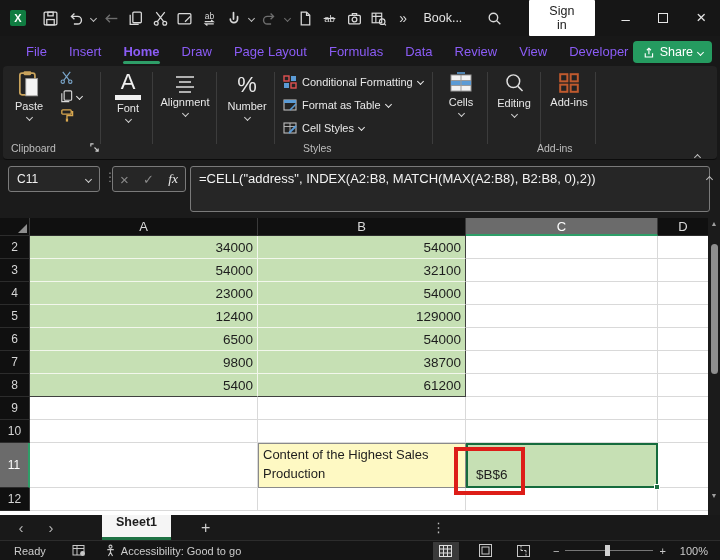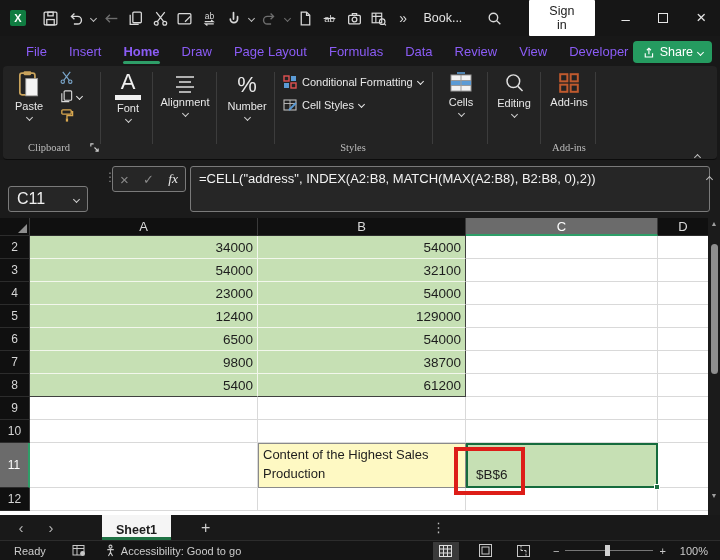--- a/index.html
+++ b/index.html
@@ -23,28 +23,28 @@
   
   #menubar { top:36px; left:0; width:720px; height:30px; display:flex; align-items:center; padding-left:16px; gap:2px; background:#181818; }
   .mtab { font-size:13px; color:#8b5cf6; padding:5px 10px; position:relative; }
   .mtab.active { font-weight:bold; }
   .mtab.active::after { content:""; position:absolute; left:10px; right:10px; bottom:0; height:3px; background:#2e9e68; border-radius:2px; }
   #share-btn { position:absolute; right:8px; top:5px; height:22px; background:#259b60; border-radius:4px; color:#fff; font-size:12.5px; display:flex; align-items:center; gap:5px; padding:0 9px; }
 
   
   #ribbon { top:66px; left:3px; width:714px; height:94px; background:#232323; border-radius:4px; border-bottom:1px solid #0c0c0c; }
   .rdiv { position:absolute; top:6px; height:72px; width:1px; background:#3c3c3c; }
-  .glabel { position:absolute; top:76px; font-size:10.5px; color:#bdbdbd; text-align:center;font-family:Liberation Serif, serif; }
+  .glabel { position:absolute; top:76px; font-size:10.5px; color:#bdbdbd; text-align:left; }
   .bigbtn { position:absolute; display:flex; flex-direction:column; align-items:center; gap:2px; color:#e8e8e8; font-size:11px; }
   .bigbtn .chev { margin-top:1px; color:#cfcfcf; }
   .srow { display:flex; align-items:center; gap:5px; font-size:11px; color:#e8e8e8; height:23px; }
 
   
   #fbar { top:160px; left:0; width:720px; height:58px; background:#1b1b1b; }
-  #namebox { position:absolute; left:8px; top:6px; width:80px; height:26px; background:#262626; border:1px solid #7a7a7a; border-radius:3px; display:flex; align-items:center; font-size:16px; color:#f0f0f0; padding:0 8px;margin-top:20px; }
+  #namebox { position:absolute; left:8px; top:6px; width:92px; height:26px; background:#262626; border:1px solid #7a7a7a; border-radius:3px; display:flex; align-items:center; font-size:12px; color:#f0f0f0; padding:0 8px; }
   #namebox .chev { margin-left:auto; color:#cfcfcf; }
   #fb-handle { position:absolute; left:104px; top:10px; color:#8a8a8a; font-size:12px; }
   #fb-btns { position:absolute; left:112px; top:6px; width:74px; height:26px; background:#262626; border:1px solid #7a7a7a; border-radius:3px; display:flex; align-items:center; justify-content:space-around; }
   .fbtn { font-size:13px; color:#8a8a8a; }
   .fx { color:#e8e8e8; font-style:italic; font-family:"Liberation Serif", serif; font-size:13.5px; }
   #fb-input { position:absolute; left:190px; top:6px; width:520px; height:46px; background:#262626; border:1px solid #7a7a7a; border-radius:3px; font-size:13px; color:#f2f2f2; padding:4px 8px; display:flex; }
   #fb-collapse { position:absolute; right:8px; top:8px; color:#bdbdbd; }
 
   
   #grid { top:218px; left:0; width:720px; height:297px; background:#ffffff; overflow:hidden; }
@@ -68,21 +68,21 @@
   .rescell { position:relative; background:#c6e0b4; border:2px solid #156b3d; align-items:flex-end; padding:0 0 4px 8px; font-size:13.5px; }
   .fh { position:absolute; right:-4px; bottom:-4px; width:6px; height:6px; background:#1d6f42; border:1px solid #ffffff; }
   #redbox { position:absolute; left:454px; top:229px; width:71px; height:48px; border:4px solid #dd1d18; z-index:6; }
   #vscroll { position:absolute; right:0; top:0; width:12px; height:297px; background:#1b1b1b; }
   #vthumb { position:absolute; left:2.5px; top:26px; width:7px; height:130px; background:#8f8f8f; border-radius:4px; }
   .varrow { position:absolute; left:0; width:12px; text-align:center; font-size:7px; color:#9f9f9f; }
 
   
   #tabbar { top:515px; left:0; width:720px; height:25px; background:#191919; display:flex; align-items:center; }
   .navch { width:30px; text-align:center; color:#b5b5b5; font-size:15px; }
-  #sheet-tab { margin-left:36px; background:#f5f5f5; color:#1c1c1c; font-size:12.5px; font-weight:bold; height:25px; display:flex; align-items:flex-end; padding:0 14px; border-bottom:3px solid #1f7244; }
+  #sheet-tab { margin-left:36px; background:#f5f5f5; color:#1c1c1c; font-size:12.5px; font-weight:bold; height:25px; display:flex; align-items:flex-start; padding:0 14px; border-bottom:3px solid #1f7244; }
   #add-sheet { margin-left:30px; color:#cfcfcf; font-size:16px; }
   #tab-more { position:absolute; left:432px; color:#bdbdbd; font-size:13px; }
 
   
   #statusbar { top:540px; left:0; width:720px; height:20px; background:#151515; border-top:1px solid #2c2c2c; display:flex; align-items:center; font-size:11px; color:#cccccc; }
   .sb-item { display:flex; align-items:center; gap:4px; }
   .vbtn { width:26px; height:18px; display:flex; align-items:center; justify-content:center; }
   .vbtn.active { background:#3a3a3a; }
   #zoom-track { width:88px; height:1px; background:#767676; position:relative; margin:0 6px; }
   #zoom-thumb { position:absolute; left:40px; top:-5px; width:5px; height:11px; background:#d0d0d0; }
@@ -313,20 +313,29 @@
           <rect x="8" y="1" width="5" height="5" fill="#5b9bd5"></rect>
           <rect x="1" y="8" width="5" height="5" fill="#5b9bd5"></rect>
           <rect x="8" y="8" width="5" height="5" fill="none" stroke="#e05252" stroke-width="1.4"></rect>
         </svg>
       <span>Conditional Formatting</span>
       <span class="chev"></span>
     </div>
     <div class="srow">
       <svg width="14" height="14" viewBox="0 0 14 14">
           <rect x="1" y="2" width="12" height="10" fill="none" stroke="#bdbdbd" stroke-width="1.1"></rect>
+          <rect x="1" y="2" width="12" height="3" fill="#5b9bd5"></rect>
+          <path d="M7 12 L13 6" stroke="#5b9bd5" stroke-width="1.6"></path>
+        </svg>
+      <span>Format as Table</span>
+      <span class="chev"></span>
+    </div>
+    <div class="srow">
+      <svg width="14" height="14" viewBox="0 0 14 14">
+          <rect x="1" y="2" width="12" height="10" fill="none" stroke="#bdbdbd" stroke-width="1.1"></rect>
           <path d="M1 5.5 h12 M7 2 v10" stroke="#bdbdbd" stroke-width="0.9"></path>
           <path d="M6 12 L13 5" stroke="#5b9bd5" stroke-width="1.8"></path>
         </svg>
       <span>Cell Styles</span>
       <span class="chev"></span>
     </div>
   </div>
   <div class="glabel" style="left:300px; width:100px"><span>Styles</span></div>
 
   <div class="bigbtn" style="left:436px; top:6px; width:44px">

